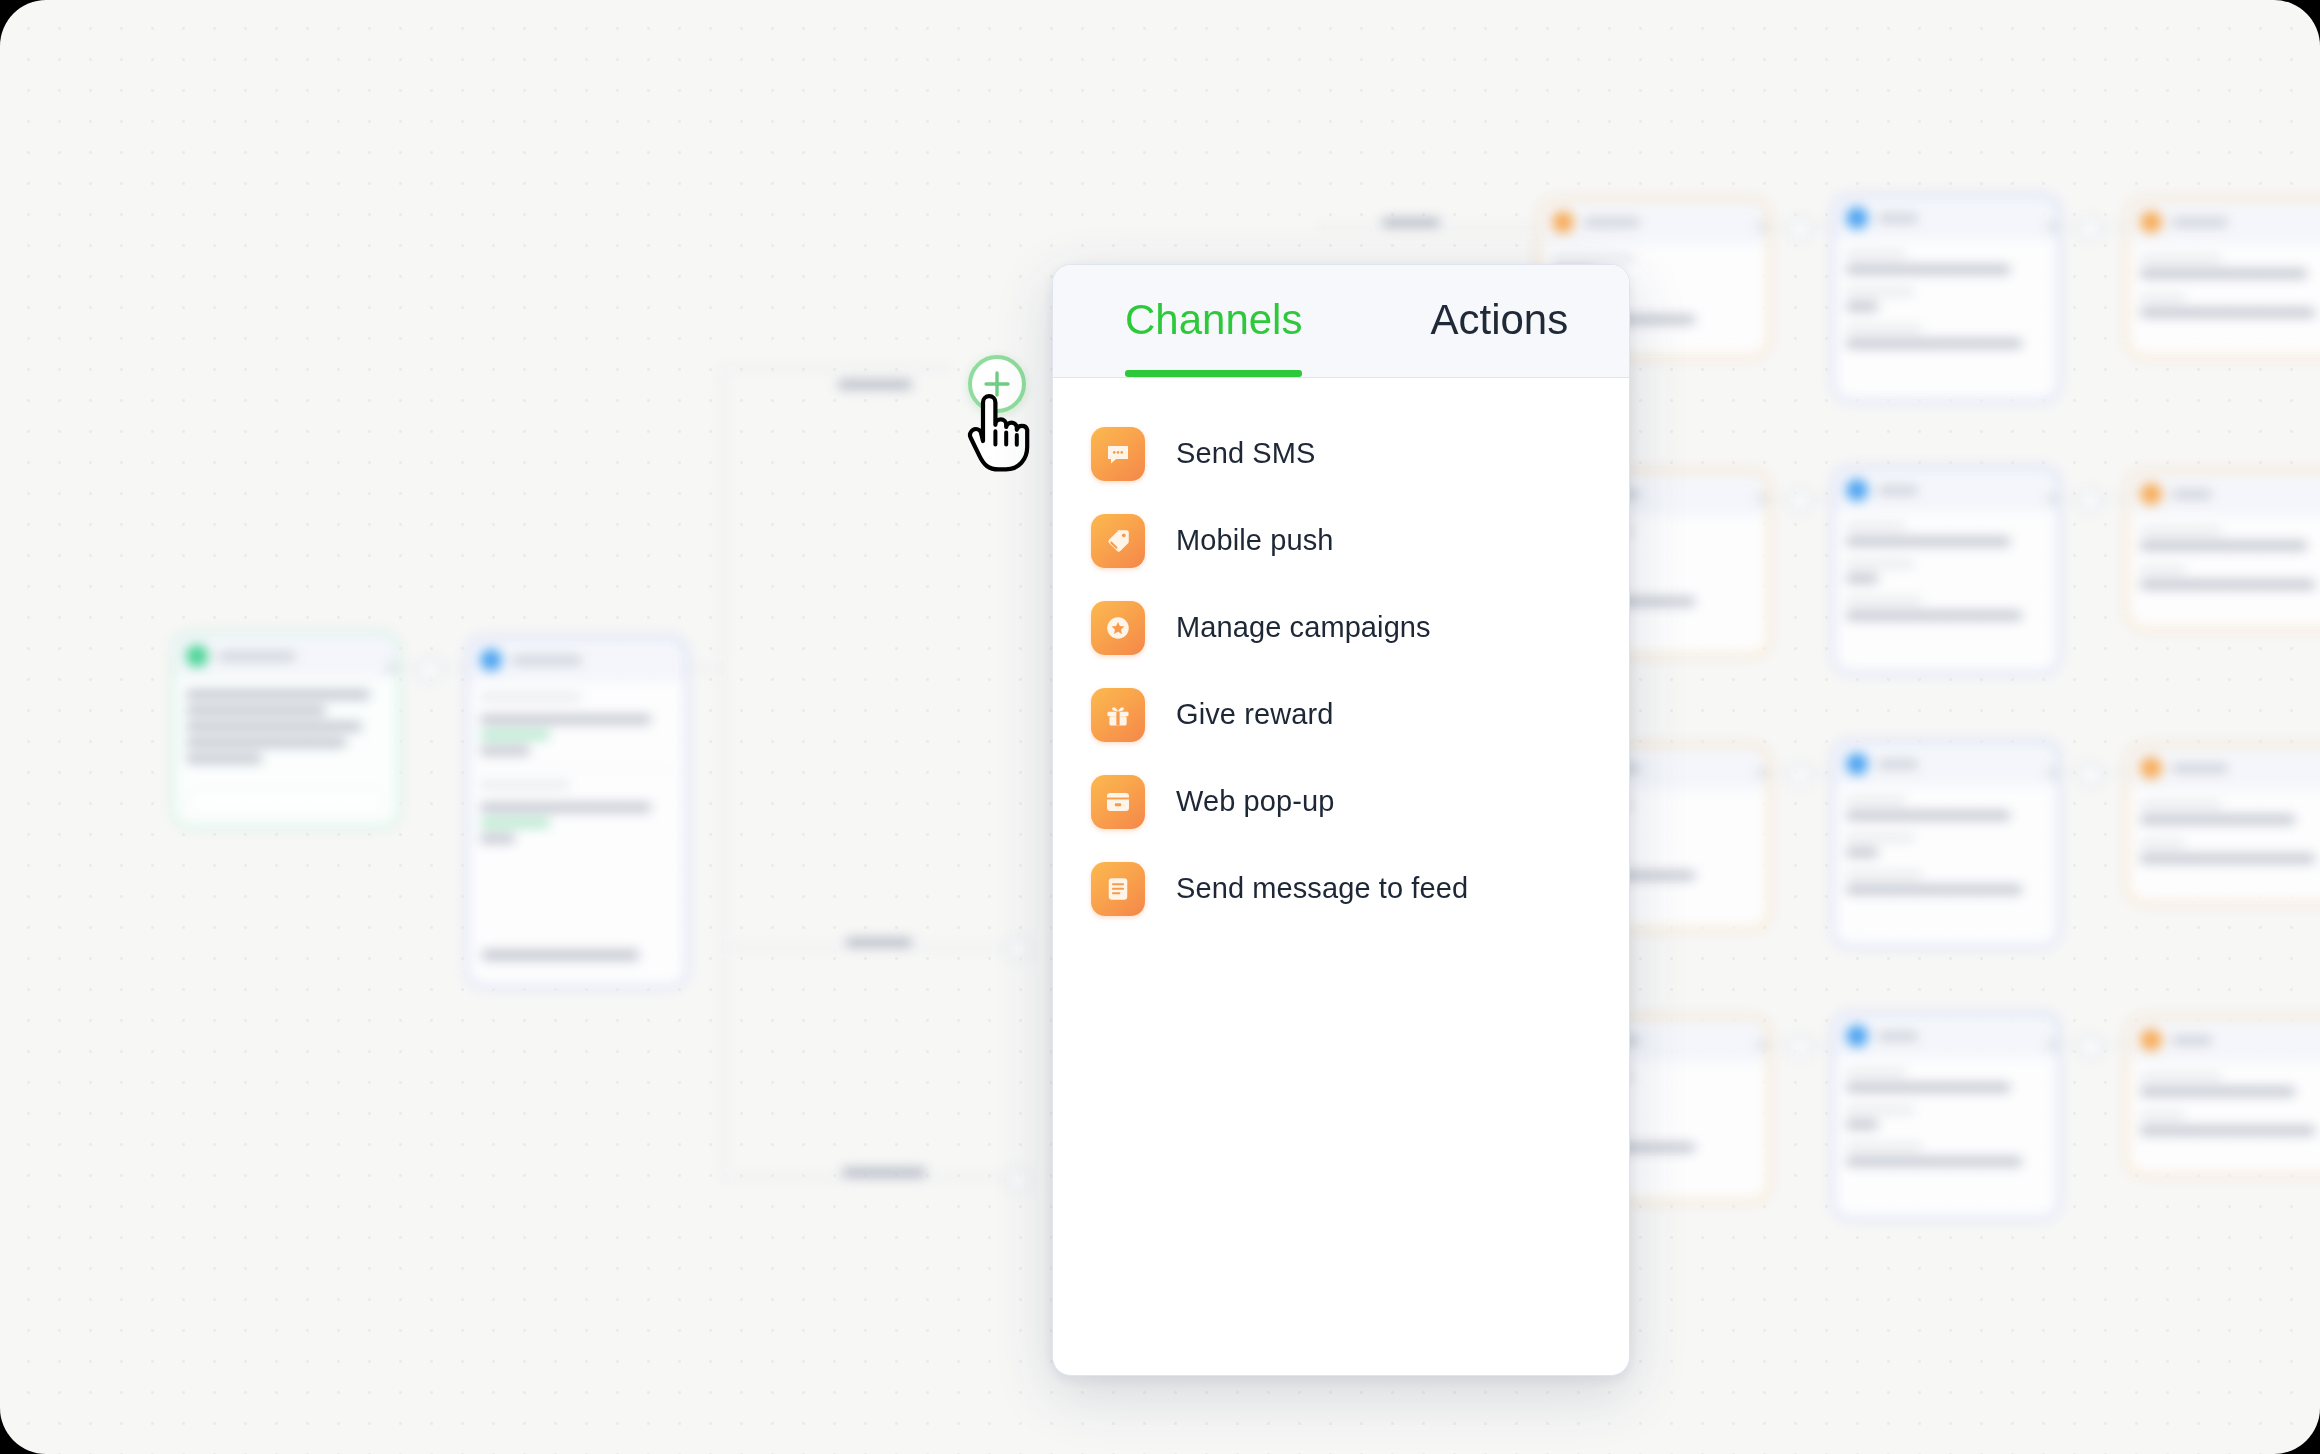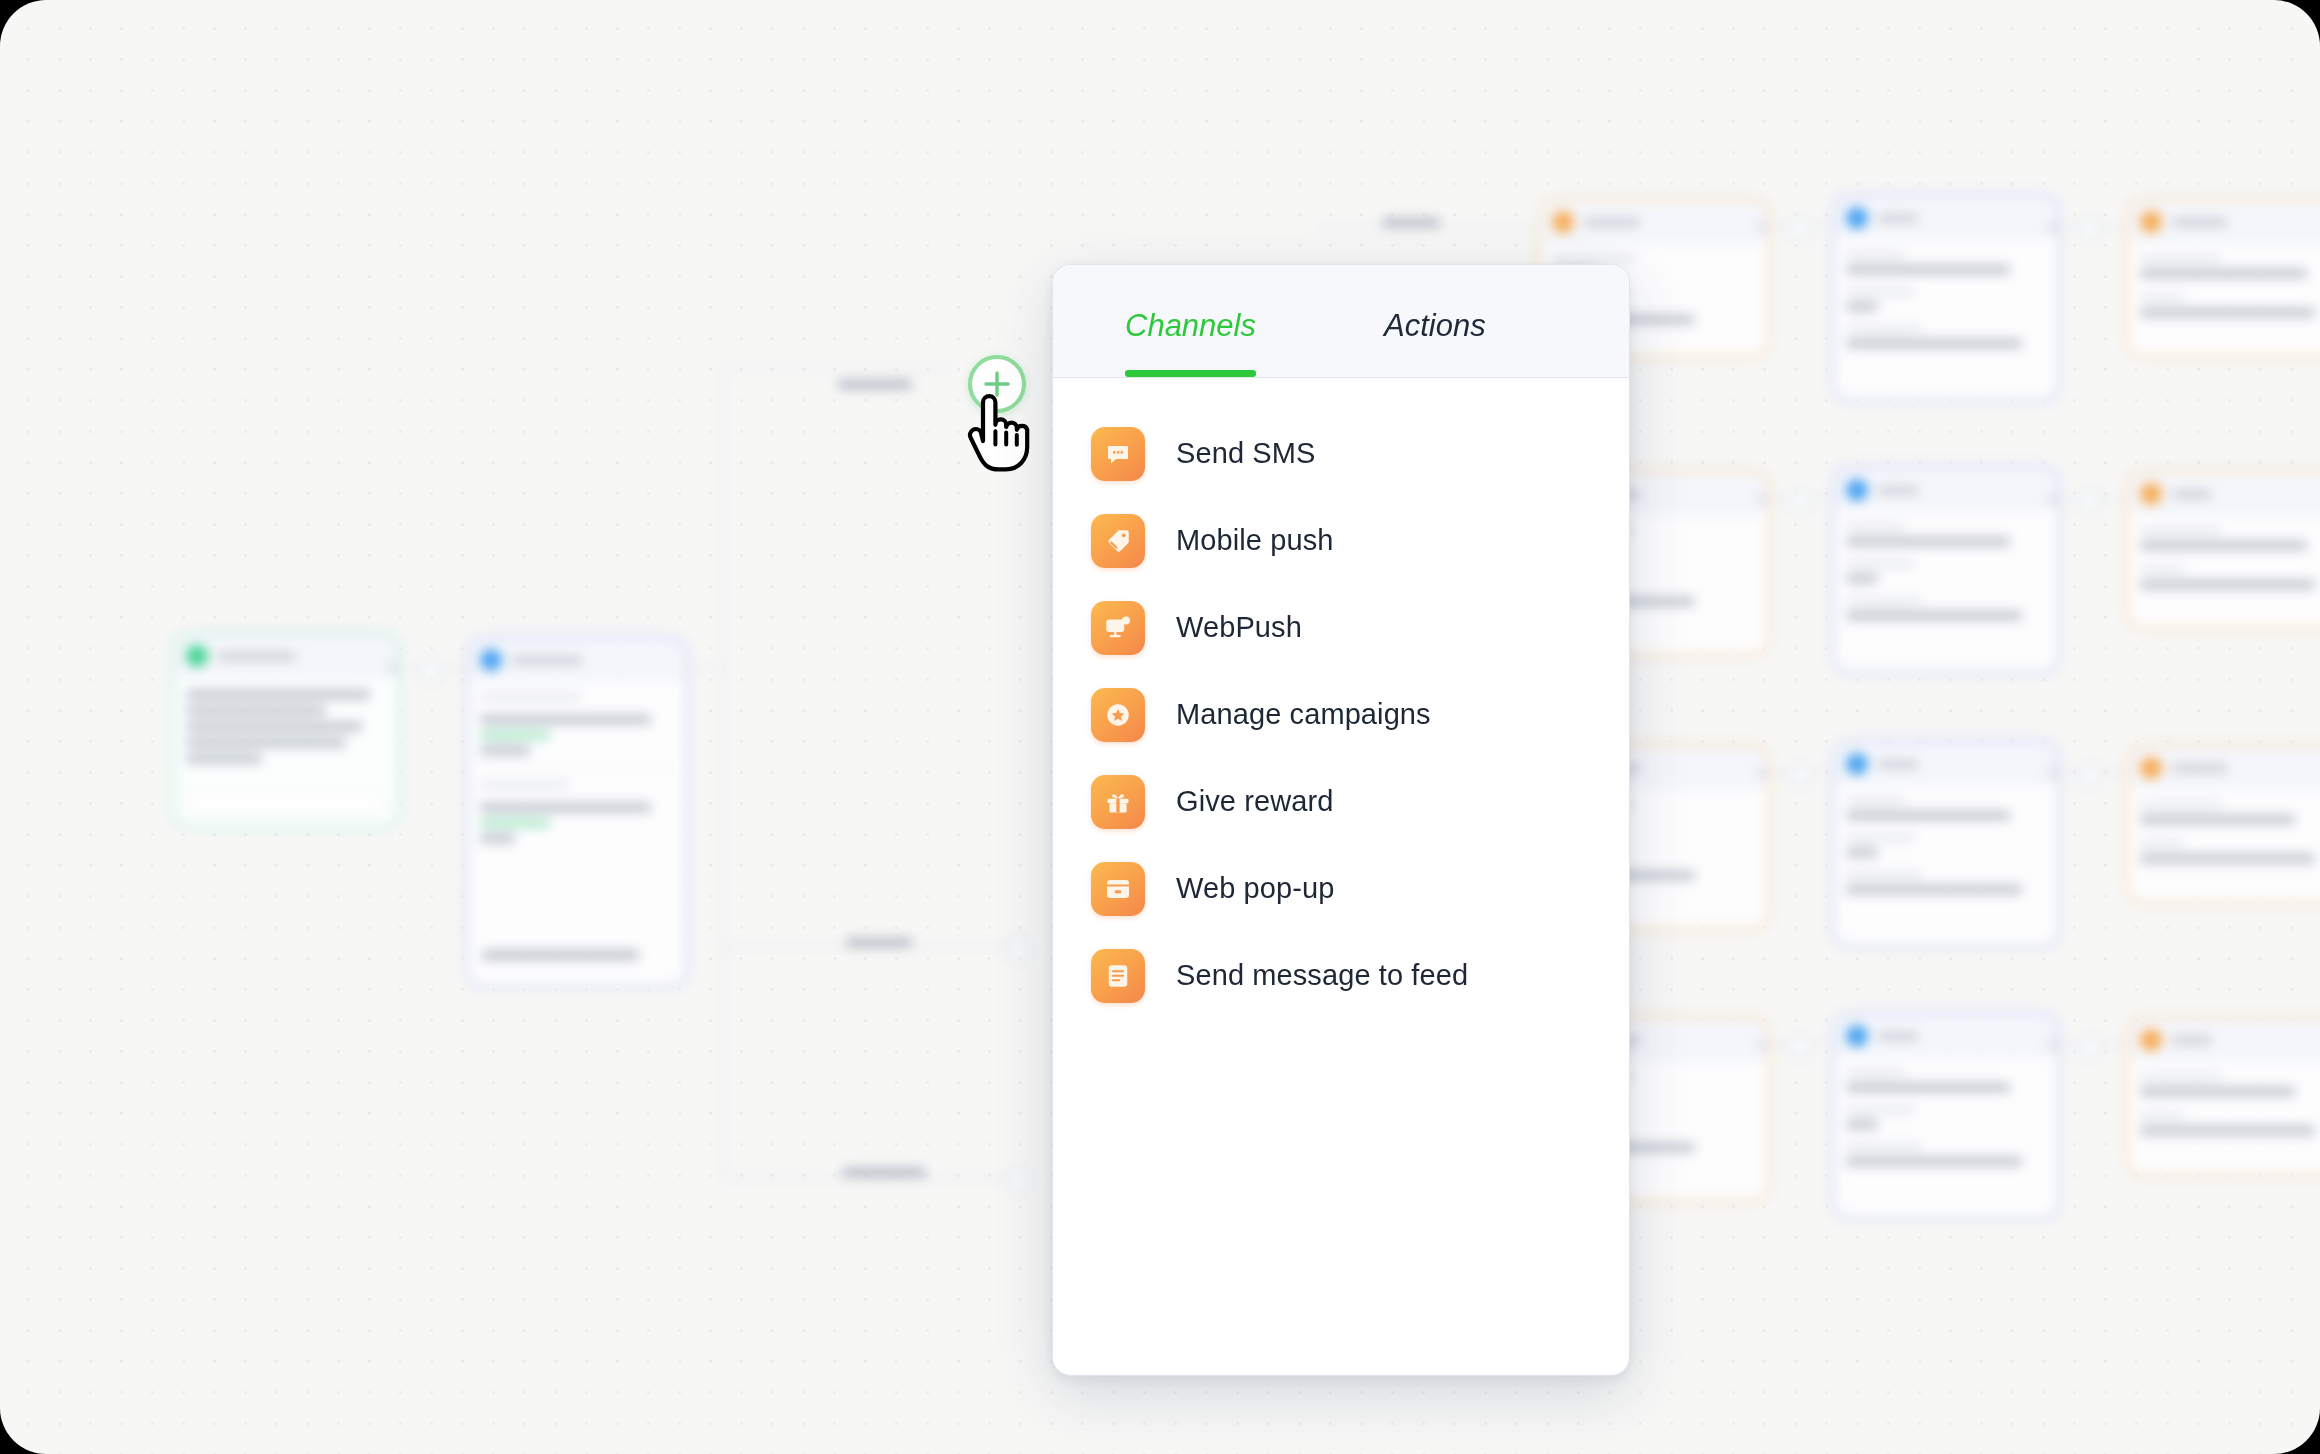--- a/index.html
+++ b/index.html
@@ -59,21 +59,21 @@
 
   
   #popup{
     position:absolute;left:1052px;top:264px;width:576px;height:1110px;
     background:#ffffff;border-radius:19px;
     border:1px solid #dfe4ee;
     box-shadow:0 18px 60px rgba(40,55,90,.16), 0 4px 14px rgba(40,55,90,.08);
     overflow:hidden;display:flex;flex-direction:column;
   }
   #tabs{height:112px;background:#f6f8fc;border-bottom:1px solid #dfe4ee;display:flex;align-items:flex-end;position:relative;flex:0 0 auto;}
-  .tab{font-size:31px;line-height:1;padding:0 0 36px 0;position:relative;cursor:pointer;font-weight:400;font-style:italic;}
+  .tab{font-size:42px;line-height:1;padding:0 0 36px 0;position:relative;cursor:pointer;font-weight:400;}
   .tab-channels{margin-left:72px;color:#2ec93b;}
   .tab-actions{margin-left:128px;color:#1f2937;}
   .tab-underline{position:absolute;left:0;bottom:0;height:7px;width:100%;border-radius:3px;background:#2ec93b;}
 
   #list{flex:1 1 auto;padding:32px 0 0 0;}
   .row{display:flex;align-items:center;height:87px;padding:0 0 0 38px;cursor:pointer;}
   .ic{
     width:54px;height:54px;border-radius:14px;flex:0 0 auto;
     background:linear-gradient(140deg,#fbb94f 0%,#f9a24c 48%,#f4874a 100%);
     display:flex;align-items:center;justify-content:center;
@@ -373,30 +373,20 @@
                 <path d="M11.4 3.4h7.4a1.8 1.8 0 0 1 1.8 1.8v7.4a1.8 1.8 0 0 1-.53 1.27l-6.2 6.2a1.8 1.8 0 0 1-2.54 0l-6.47-6.47a1.8 1.8 0 0 1 0-2.54l6.2-6.2a1.8 1.8 0 0 1 1.27-.53z" fill="#fff4e8"></path>
                 <circle cx="16.6" cy="7.4" r="1.5" fill="#f79a4c"></circle>
                 <path d="M6.6 13.2 10.8 17.4" stroke="#f79a4c" stroke-width="1.5" stroke-linecap="round"></path>
               </svg>
             </span>
             <span class="txt">Mobile push</span>
           </div>
           <div class="row">
             <span class="ic">
               <svg width="30" height="30" viewBox="0 0 24 24" fill="none">
-                <rect x="2.6" y="5.2" width="14.4" height="10" rx="2.2" fill="#fff4e8"></rect>
-                <path d="M9.8 15.2v3.3M6.4 18.5h6.8" stroke="#fff4e8" stroke-width="1.9" stroke-linecap="round"></path>
-                <circle cx="18.4" cy="6" r="3.2" fill="#fff4e8"></circle>
-              </svg>
-            </span>
-            <span class="txt">WebPush</span>
-          </div>
-          <div class="row">
-            <span class="ic">
-              <svg width="30" height="30" viewBox="0 0 24 24" fill="none">
                 <circle cx="12" cy="12" r="8.6" fill="#fff4e8"></circle>
                 <path d="M12 7.1 13.5 10.4 17.1 10.8 14.4 13.2 15.2 16.8 12 15 8.8 16.8 9.6 13.2 6.9 10.8 10.5 10.4z" fill="#f79a4c"></path>
               </svg>
             </span>
             <span class="txt">Manage campaigns</span>
           </div>
           <div class="row">
             <span class="ic">
               <svg width="30" height="30" viewBox="0 0 24 24" fill="none">
                 <rect x="3.6" y="9.4" width="16.8" height="3.5" rx="1" fill="#fff4e8"></rect>

